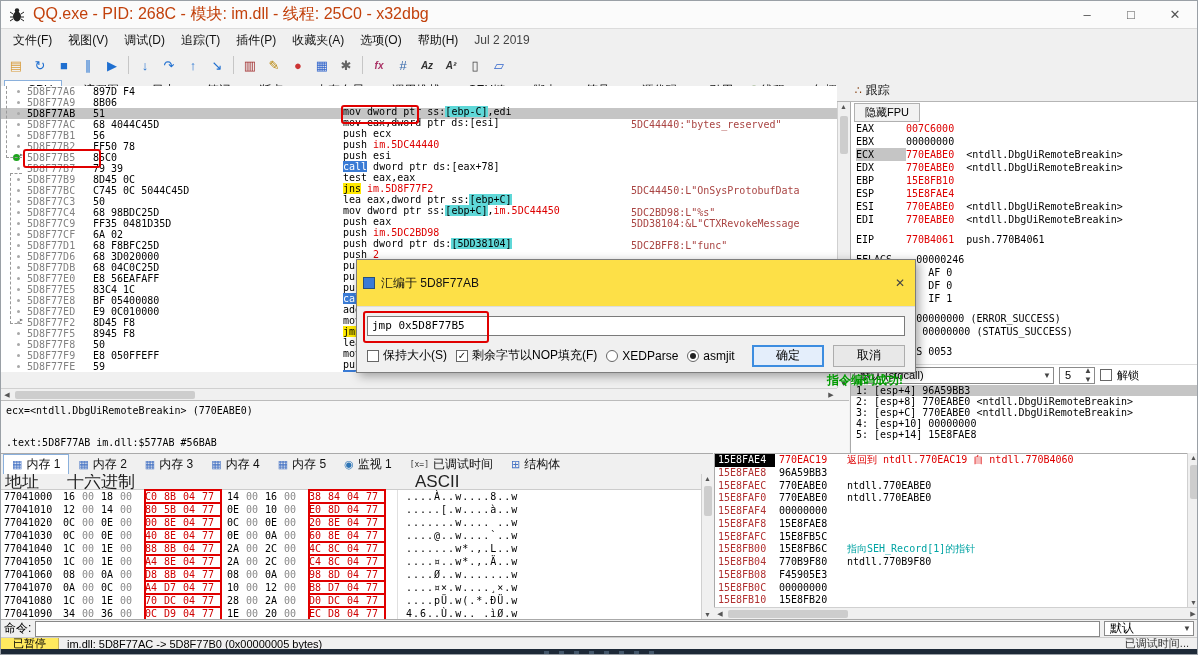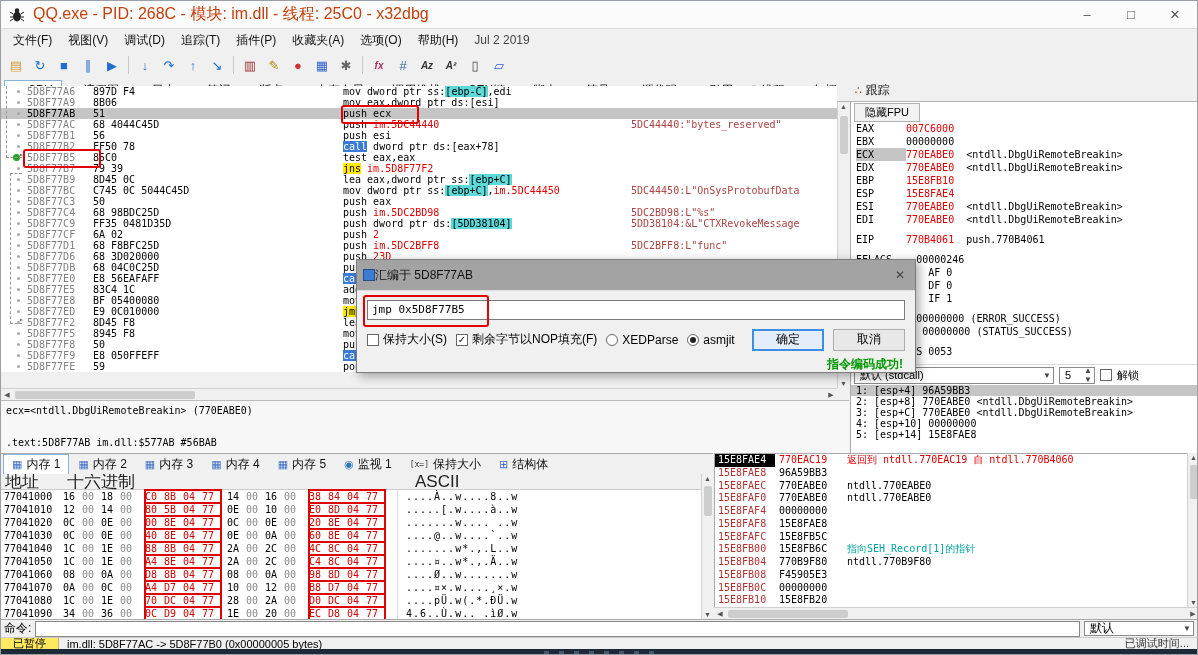--- a/index.html
+++ b/index.html
@@ -42,21 +42,21 @@
           font-family:"DejaVu Sans Mono",monospace;font-size:10px;}
   .drow{display:flex;height:11px;line-height:11px;white-space:pre;}
   .drow.sel{background:#c5c5c5;}
   .dmargin{width:26px;flex:none;display:flex;align-items:center;justify-content:flex-end;
            padding-right:7px;box-sizing:border-box;}
   .dot{width:3px;height:3px;border-radius:50%;background:#a8a8a8;}
   .bpdot{width:7px;height:7px;border-radius:50%;background:#1fa51f;}
   .daddr{width:66px;flex:none;color:#808080;}
   .drow.sel .daddr{color:#000;}
   .dbytes{width:250px;flex:none;color:#000;}
-  .dinstr{width:288px;flex:none;}
+  .dinstr{width:288px;flex:none;margin-top:20px;}
   .dcmt{color:#a94442;}
   .tk-n{color:#000;}
   .tk-r{color:#dd0000;}
   .tk-call{background:#3a7bd5;color:#fff;}
   .tk-jmp{background:#ffe900;color:#000;}
   .tk-hl{background:#5fd8d8;color:#000;}
   .flowline{position:absolute;pointer-events:none;}
   .flow-arrow{position:absolute;color:#777;font-size:8px;pointer-events:none;}
   .redbox{position:absolute;border:2px solid #e00000;border-radius:3px;pointer-events:none;z-index:5;}
 
@@ -146,22 +146,22 @@
           align-items:center;color:#000;}
   .statmsg{margin-left:8px;color:#000;}
   .statright{margin-left:auto;margin-right:8px;color:#333;}
   #taskbar{position:absolute;left:0;top:648px;width:100%;height:7px;background:#1d2937;display:flex;
            align-items:center;justify-content:center;gap:10px;}
   .tb-dot{width:5px;height:4px;background:#45586c;}
 
   
   #dialog{position:absolute;left:355px;top:258px;width:560px;height:114px;background:#f0f0f0;
           border:1px solid #7d7d7d;box-shadow:3px 3px 10px rgba(0,0,0,.35);z-index:100;box-sizing:border-box;}
-  .dlg-title{height:22px;display:flex;align-items:center;padding:4px 6px;background:#a3a3a3;
-             border-bottom:1px solid #ddd;font-size:12px;color:#111;}
+  .dlg-title{height:22px;display:flex;align-items:center;padding:12px 6px;background:#fde047;
+             border-bottom:1px solid #ddd;font-size:12px;color:#111;gap:6px;}
   .dlg-ico{width:12px;height:12px;background:#3a7bd5;border:1px solid #26507e;box-sizing:border-box;}
   .dlg-close{margin-left:auto;color:#444;font-size:12px;padding:0 4px;}
   .dlg-body{position:relative;padding:8px 10px 0 10px;}
   .dlg-input{width:538px;height:20px;border:1px solid #7a7a7a;background:#fff;box-sizing:border-box;
              font-family:"DejaVu Sans Mono",monospace;font-size:11px;padding:0 4px;}
   .dlg-row{display:flex;align-items:center;margin-top:9px;gap:9px;font-size:12px;}
   .rad{width:12px;height:12px;border:1px solid #666;border-radius:50%;background:#fff;display:inline-block;
        box-sizing:border-box;position:relative;}
   .rad.on::after{content:"";position:absolute;left:2px;top:2px;width:6px;height:6px;border-radius:50%;background:#222;}
   .lbl{display:flex;align-items:center;gap:4px;white-space:nowrap;}
@@ -419,21 +419,21 @@
       <div class="tab">
         <span class="ticon" style="color: rgb(68, 114, 196);">▦</span>
         <span>内存 5</span>
       </div>
       <div class="tab">
         <span class="ticon" style="color: rgb(46, 117, 182);">◉</span>
         <span>监视 1</span>
       </div>
       <div class="tab">
         <span class="ticon small" style="color: rgb(51, 51, 51);">[x=]</span>
-        <span>保持大小</span>
+        <span>已调试时间</span>
       </div>
       <div class="tab">
         <span class="ticon" style="color: rgb(68, 114, 196);">⊞</span>
         <span>结构体</span>
       </div>
     </div>
 
   <div id="dump">
     <div class="dump-header">
       <span class="dh-addr">地址</span>
@@ -482,21 +482,21 @@
   </div>
   <div class="hscroll" style="left:713px;top:606px;width:485px;height:12px;">
     <span class="sb-arrow h" style="left:0;">◀</span>
     <div class="sb-thumb" style="left:14px;top:2px;width:120px;height:8px;"></div>
     <span class="sb-arrow h" style="right:0;position:absolute;">▶</span>
   </div>
 
   <div id="cmdrow">
     <span>命令:</span>
     <input id="cmd-input" style="">
-    <div class="combo" style="width:110px;height:15px;">
+    <div class="combo" style="width:90px;height:15px;">
       <span>默认</span>
       <span class="arr">▼</span>
     </div>
   </div>
 
   <div id="statusbar">
     <span class="paused">已暂停</span>
     <span class="statmsg">im.dll: 5D8F77AC -&gt; 5D8F77B0 (0x00000005 bytes)</span>
     <span class="statright">已调试时间...</span>
   </div>

